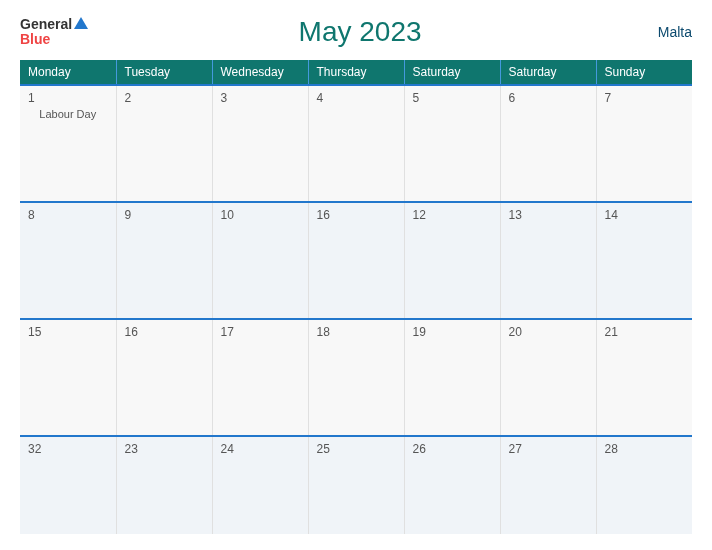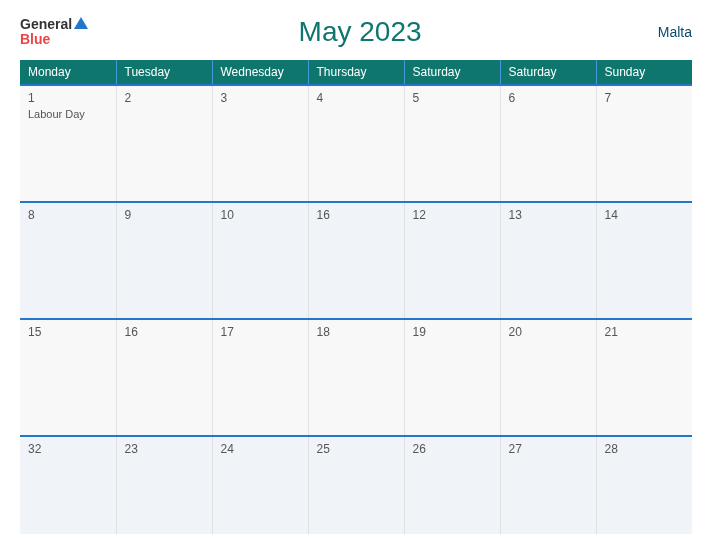--- a/index.html
+++ b/index.html
@@ -124,20 +124,21 @@
       display: block;
       font-size: 12px;
       color: #555;
       margin-bottom: 3px;
     }
 
     .holiday-label {
       display: block;
       font-size: 11px;
       color: #555;
+      text-align: center;
     }
 
     tbody tr:nth-child(even) td {
       background: #f0f4f8;
     }
 
     tbody tr:last-child td {
       height: 60px;
     }
   </style>

